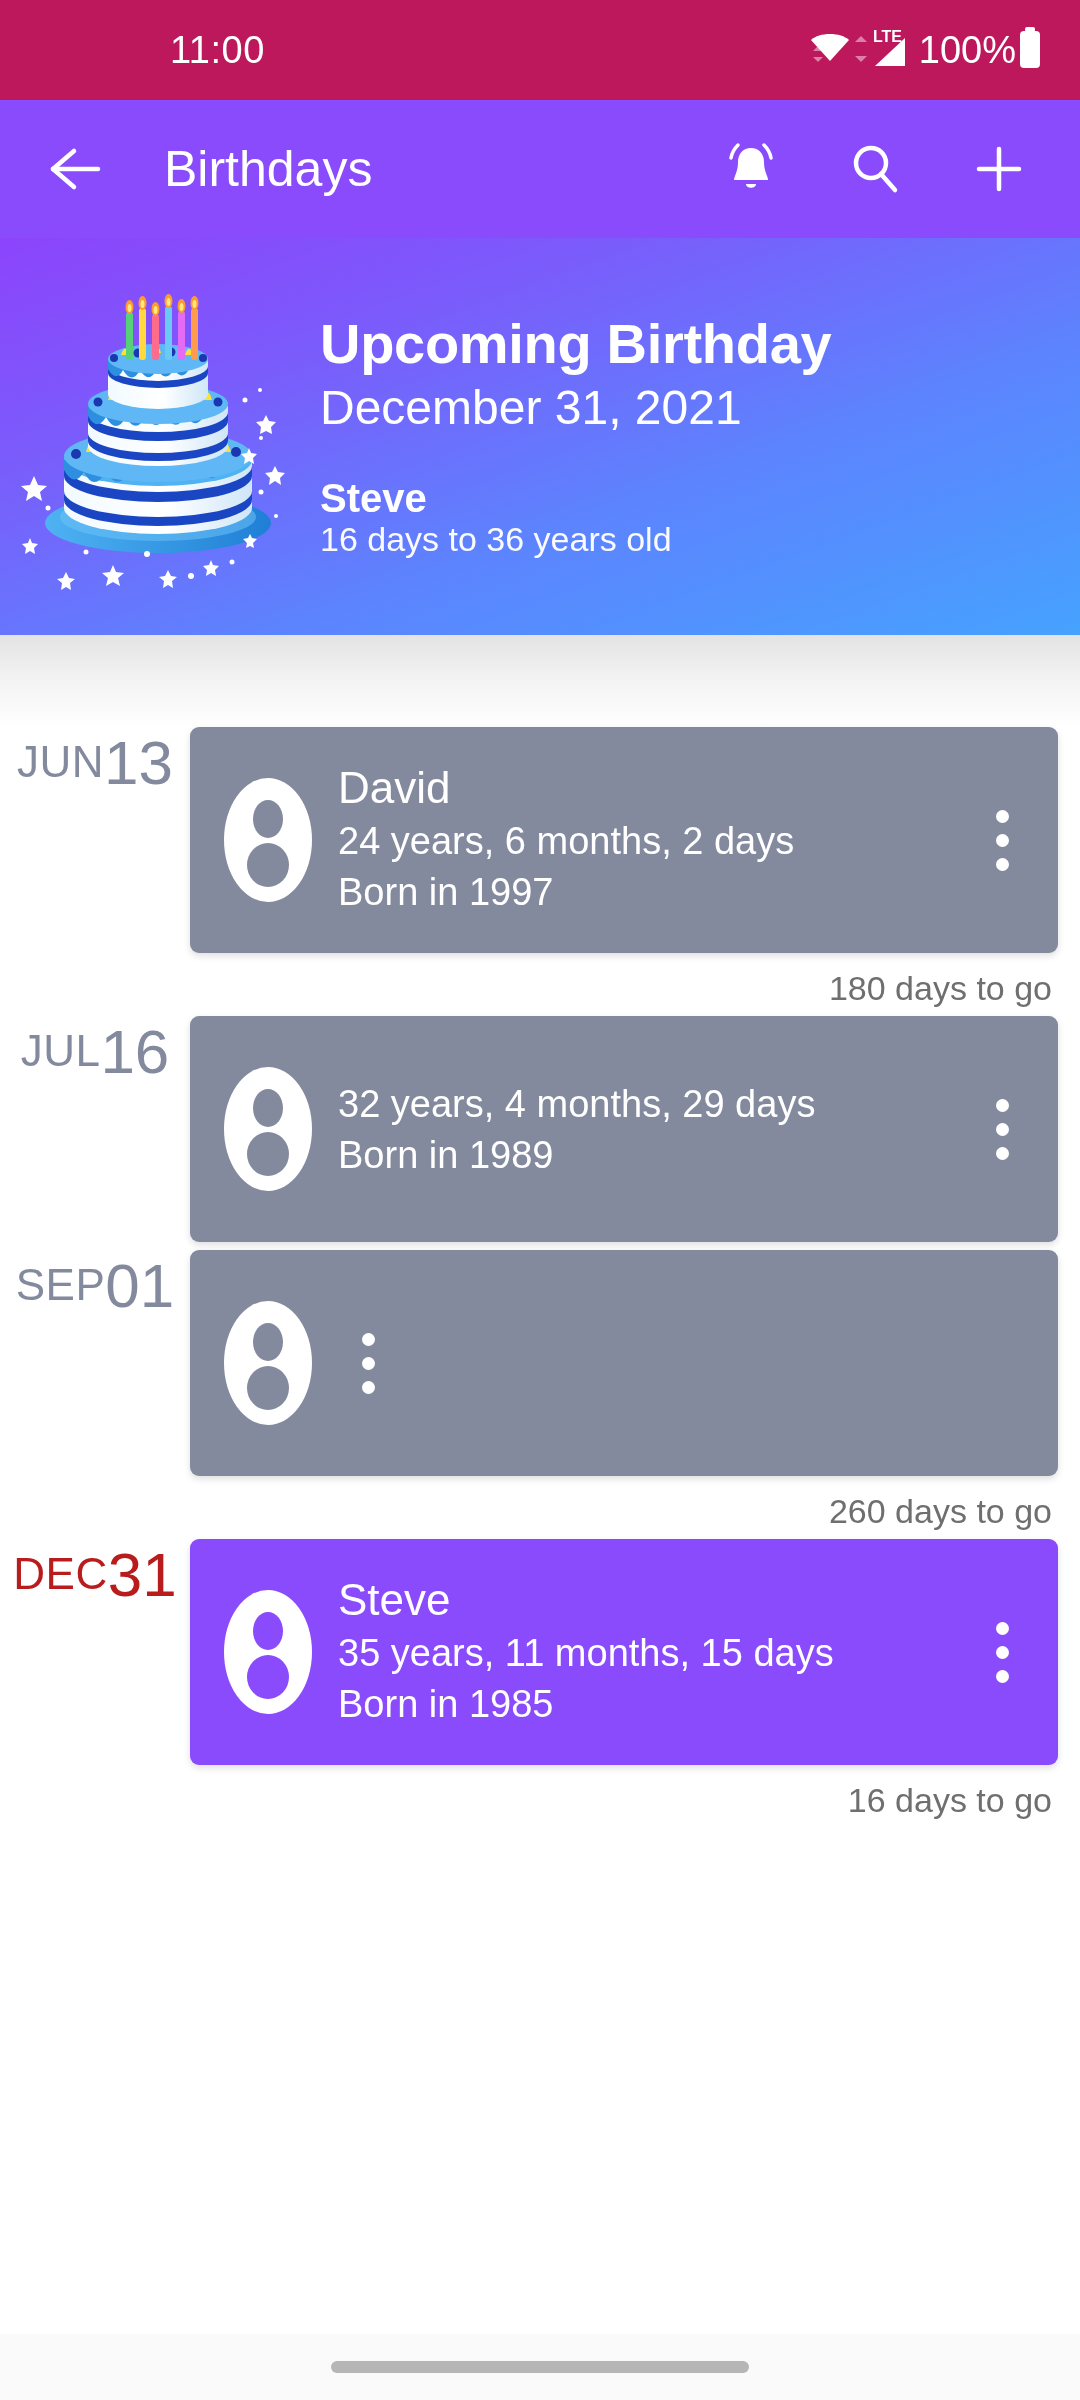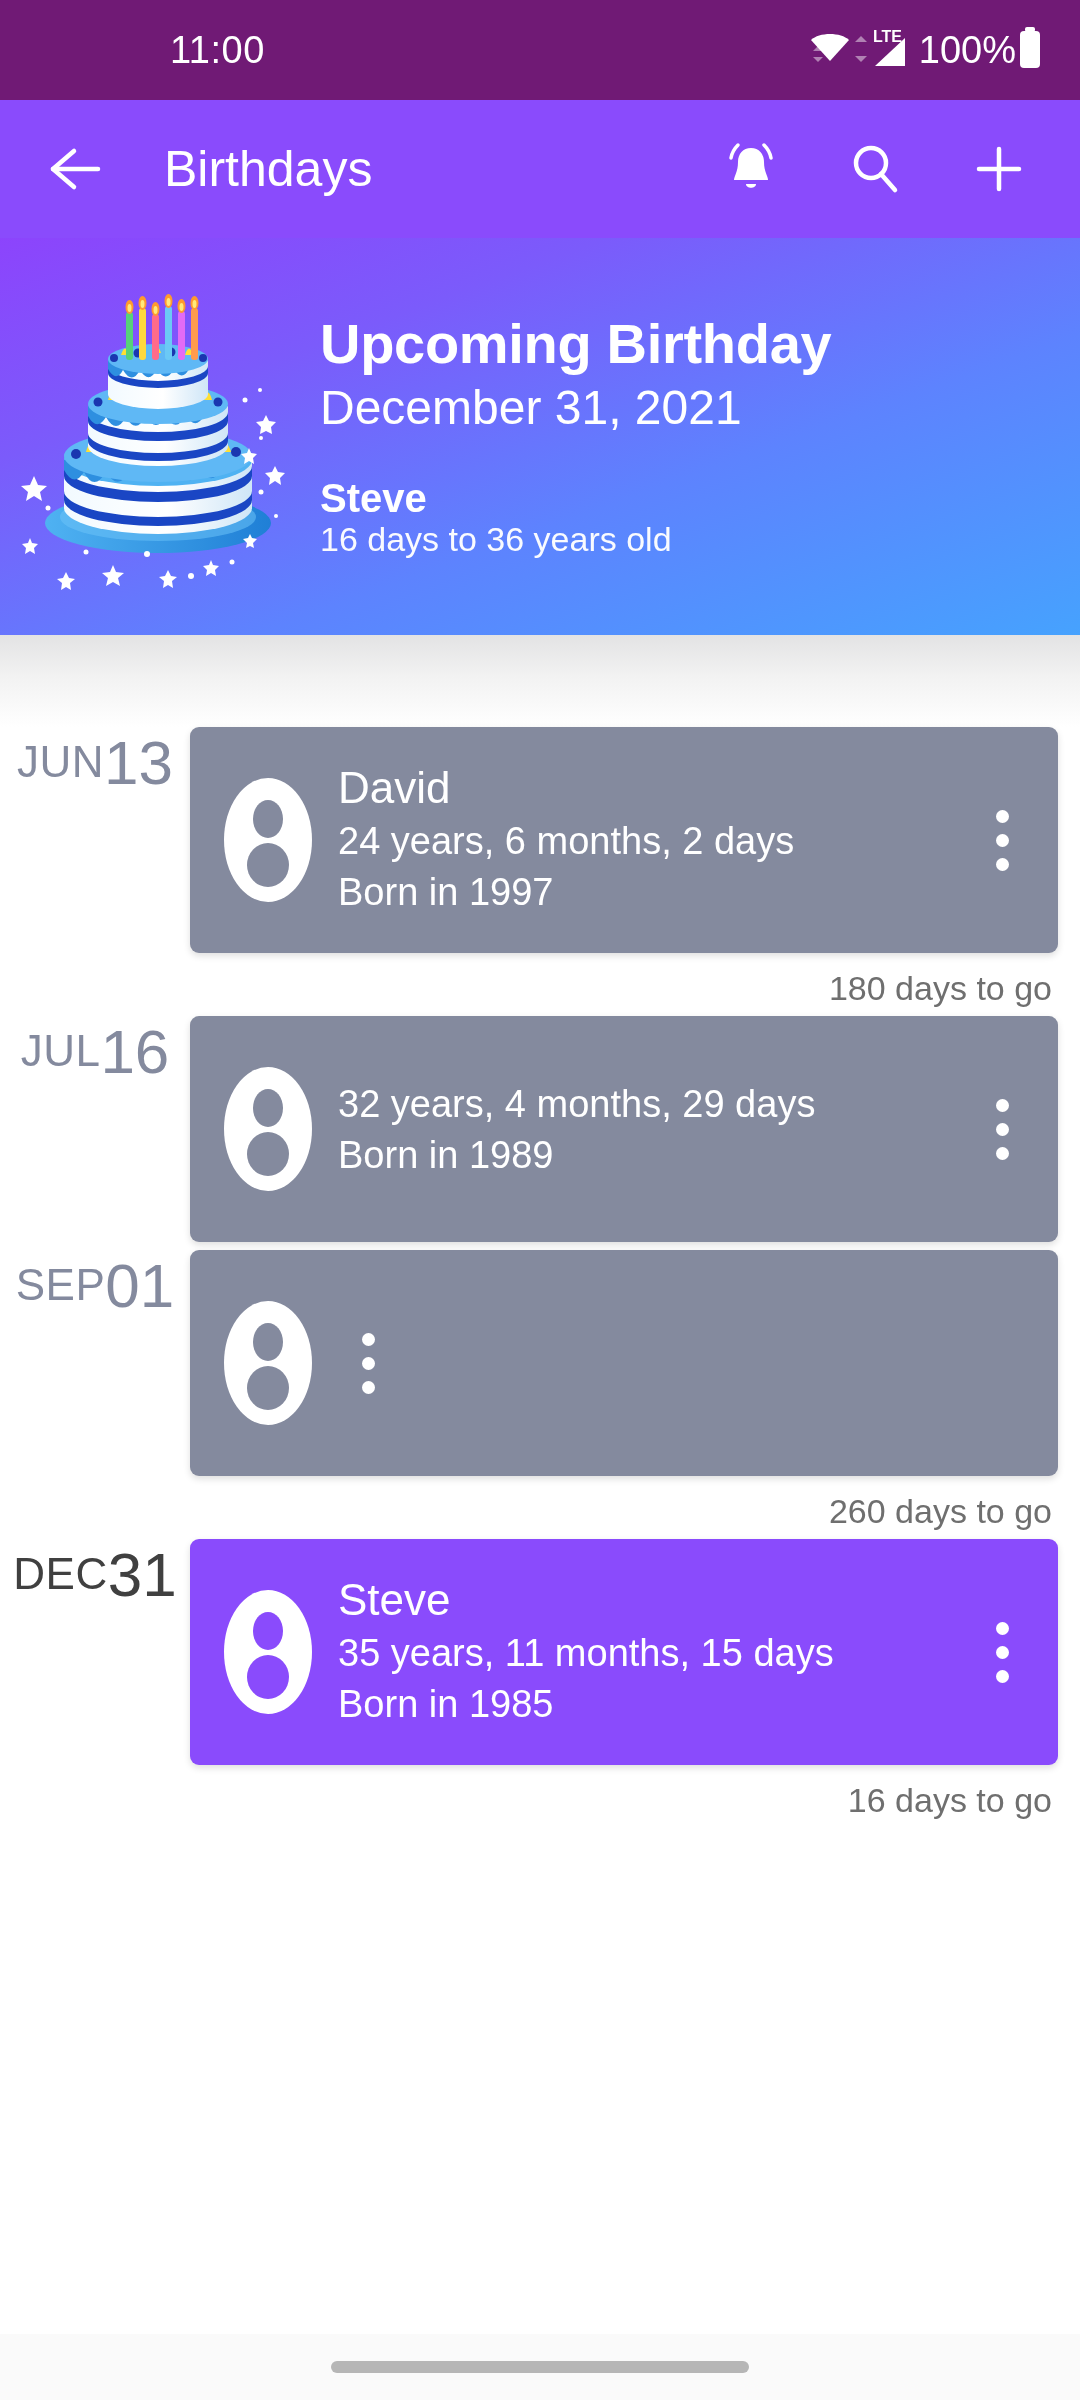--- a/index.html
+++ b/index.html
@@ -6,21 +6,21 @@
   html,body {
     width:1080px; height:2400px;
     background:#ffffff;
     font-family:"Liberation Sans", sans-serif;
     overflow:hidden;
   }
   #screen { position:relative; width:1080px; height:2400px; background:#fff; }
 
   
   .statusbar {
-    height:100px; background:#701a75;
+    height:100px; background:#be185d;
     display:flex; align-items:center; justify-content:space-between;
     padding:0 36px 0 0; color:#fff;
   }
   .status-time { font-size:38px; letter-spacing:.5px; margin-left:170px; font-weight:400; }
   .status-right { display:flex; align-items:center; }
   .status-battery-text { font-size:38px; margin-left:4px; }
   .ico { display:inline-block; }
 
   
   .appbar {
@@ -365,21 +365,21 @@
               <i></i>
               <i></i>
               <i></i>
             </div>
         </div>
         <div class="row-days">260 days to go</div>
       </div>
     </div>
 
     <div class="row">
-      <div class="row-date" style="color:#404040;">
+      <div class="row-date" style="color:#b91c1c;">
         <span class="mon">DEC</span>
         <span class="day">31</span>
       </div>
       <div class="row-right">
         <div class="card highlight">
           <span class="avatar">
             <svg width="96" height="134" viewBox="0 0 96 134">
               <ellipse cx="48" cy="67" rx="44" ry="62" fill="#fff"></ellipse>
               <ellipse cx="48" cy="46" rx="15" ry="19" fill="#8A4BFC"></ellipse>
               <ellipse cx="48" cy="92" rx="21" ry="22" fill="#8A4BFC"></ellipse>

